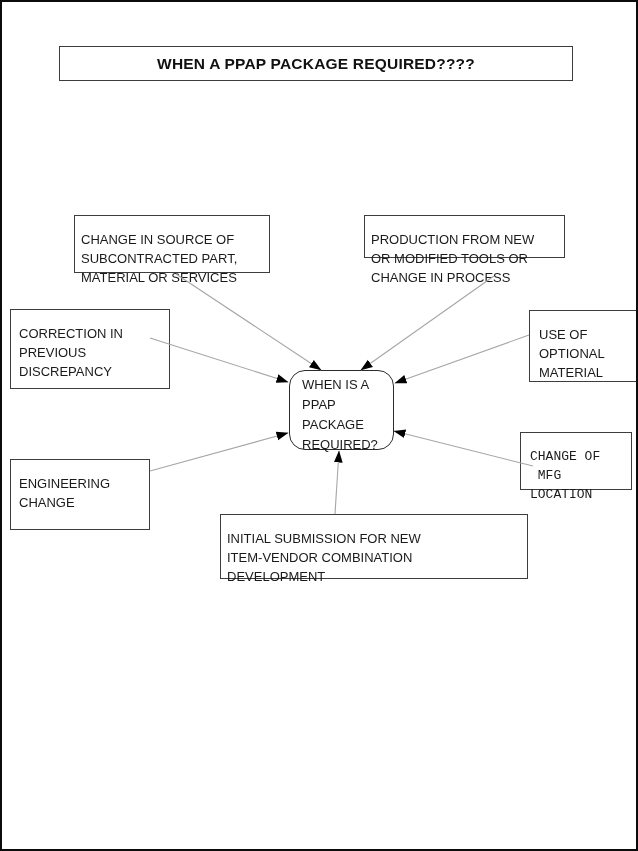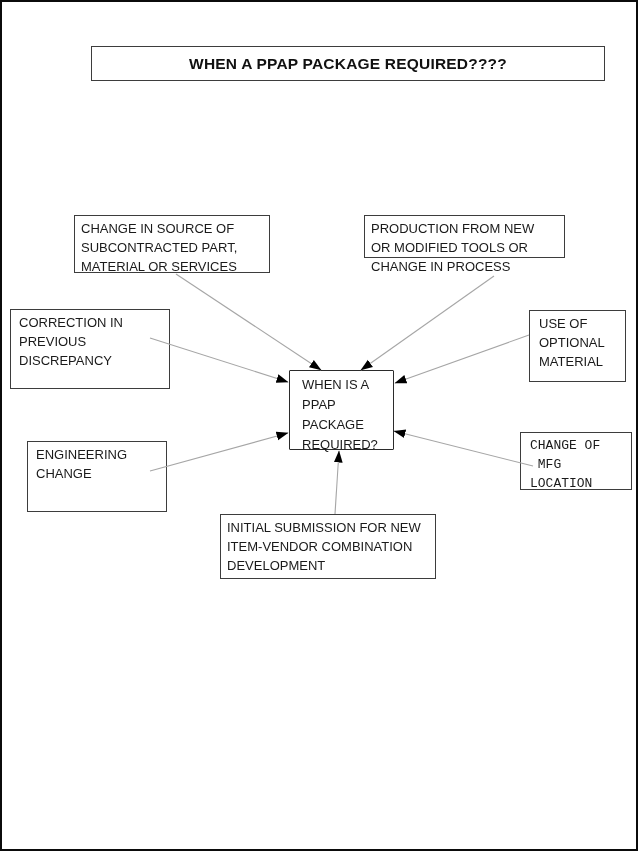--- a/index.html
+++ b/index.html
@@ -19,55 +19,54 @@
   }
   .title-box {
     position: absolute;
     left: 57px; top: 44px;
     width: 514px; height: 35px;
     border: 1.5px solid #3d3d3d;
     box-sizing: border-box;
     display: flex;
     align-items: center;
     justify-content: center;
-    margin-left: 32px;
   }
   .title-text {
     font-size: 15.5px;
     font-weight: bold;
     color: #111111;
     letter-spacing: 0.2px;
     white-space: pre;
   }
   .node {
     position: absolute;
     background: #ffffff;
     border: 1.5px solid #3d3d3d;
     box-sizing: border-box;
     font-size: 13px;
     line-height: 19px;
     color: #1a1a1a;
-    padding: 3px 6px;
+    padding: 14px 6px;
     white-space: pre;
     z-index: 2;
   }
   .node-change-in-source   { left: 72px;  top: 213px; width: 196px; height: 58px; }
   .node-production         { left: 362px; top: 213px; width: 201px; height: 43px; }
   .node-correction         { left: 8px;   top: 307px; width: 160px; height: 80px; padding-left: 8px; }
-  .node-use-optional       { left: 527px; top: 308px; width: 97px;  height: 72px; padding-left: 9px; }
-  .node-engineering        { left: 8px;   top: 439px; width: 140px; height: 71px; padding-left: 8px; margin-left: 17px; }
+  .node-use-optional       { left: 527px; top: 308px; width: 110px;  height: 72px; padding-left: 9px; }
+  .node-engineering        { left: 8px;   top: 457px; width: 140px; height: 71px; padding-left: 8px; }
   .node-change-mfg         { left: 518px; top: 430px; width: 112px; height: 58px; padding-left: 9px; font-family: Liberation Mono, monospace; }
-  .node-initial-submission { left: 218px; top: 512px; width: 216px; height: 65px; }
+  .node-initial-submission { left: 218px; top: 512px; width: 308px; height: 65px; }
   .center-node {
     position: absolute;
     left: 287px; top: 368px;
     width: 105px; height: 80px;
     background: #ffffff;
     border: 1.7px solid #2b2b2b;
-    border-radius: 1px;
+    border-radius: 16px;
     box-sizing: border-box;
     font-size: 13px;
     line-height: 20px;
     color: #1a1a1a;
     padding: 4px 4px 0 12px;
     white-space: pre;
     z-index: 2;
   }
   svg.connectors {
     position: absolute;

